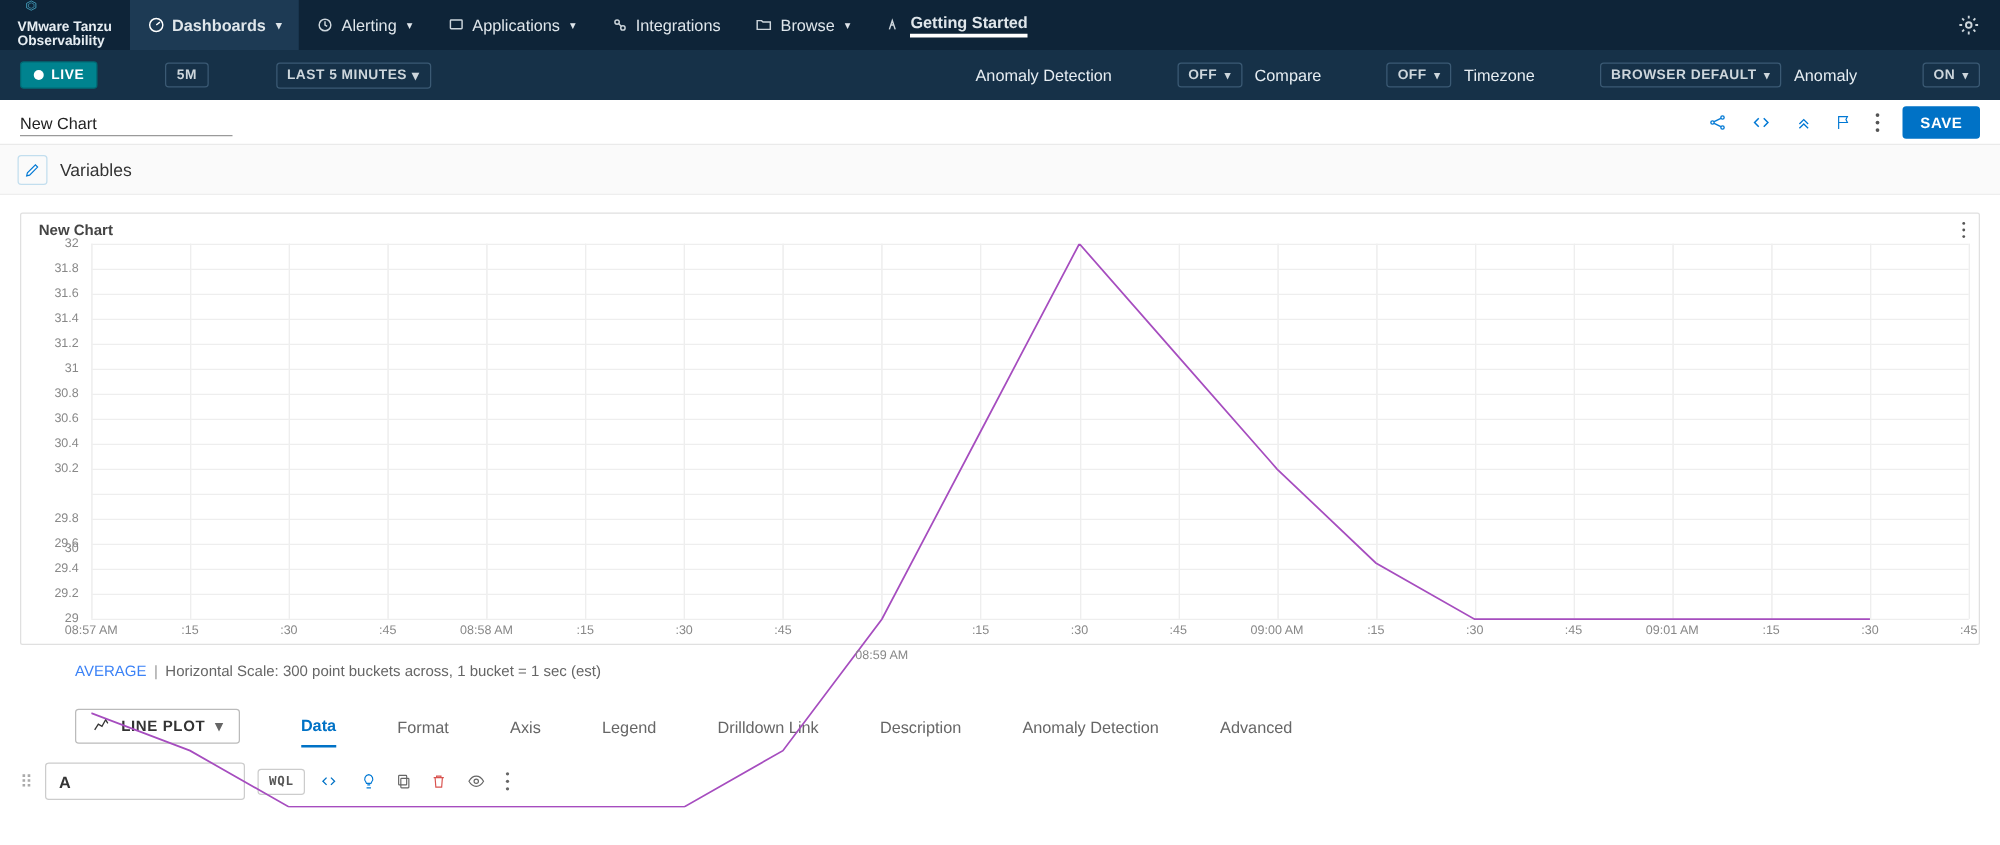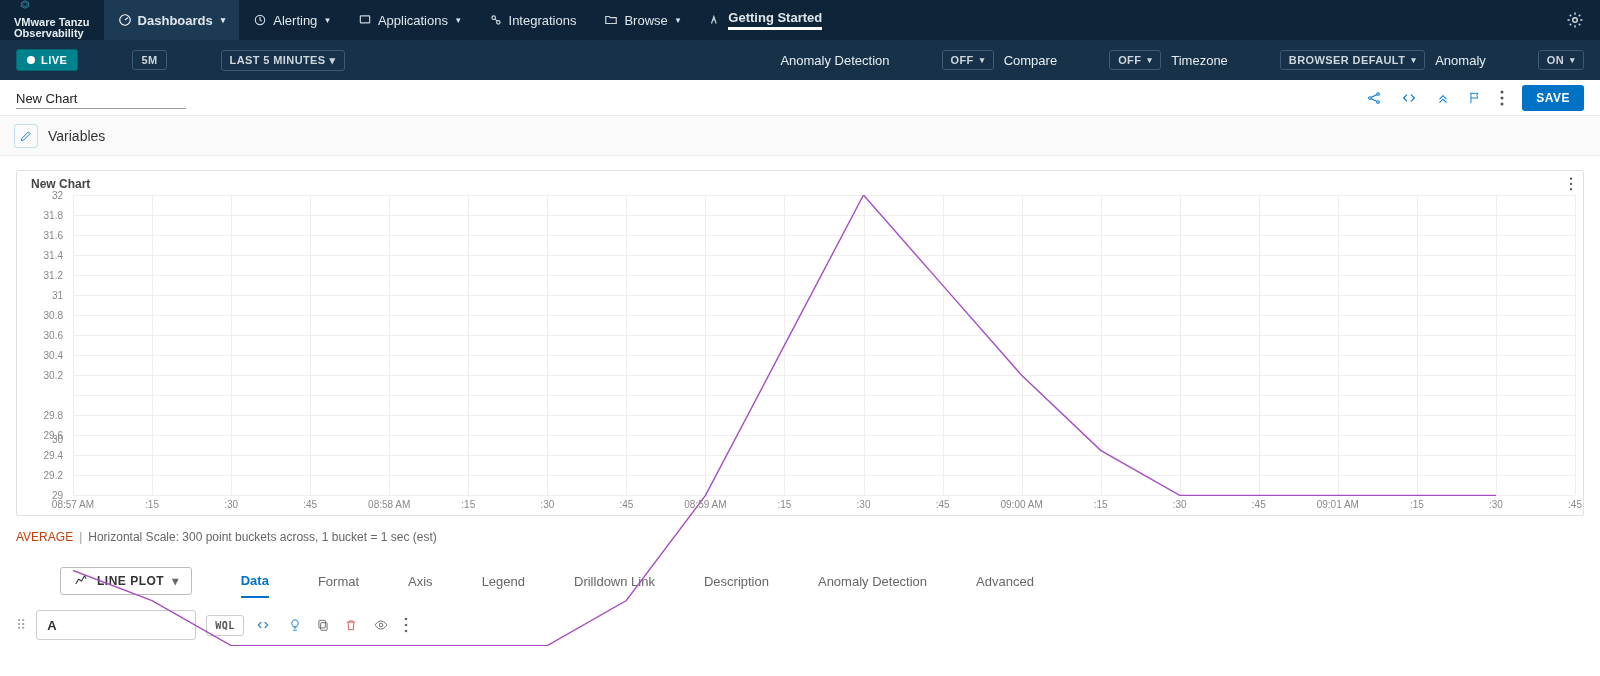--- a/index.html
+++ b/index.html
@@ -310,38 +310,38 @@
         </svg>
       <div class="xaxis" id="xaxis">
           <div class="xtick" style="left: 0%;">08:57 AM</div>
           <div class="xtick" style="left: 5.26316%;">:15</div>
           <div class="xtick" style="left: 10.5263%;">:30</div>
           <div class="xtick" style="left: 15.7895%;">:45</div>
           <div class="xtick" style="left: 21.0526%;">08:58 AM</div>
           <div class="xtick" style="left: 26.3158%;">:15</div>
           <div class="xtick" style="left: 31.5789%;">:30</div>
           <div class="xtick" style="left: 36.8421%;">:45</div>
-          <div class="xtick" style="left: 42.1053%;">08:59 AM</div>
+          <div class="xtick" style="left: 42.1053%; margin-top: 20px;">08:59 AM</div>
           <div class="xtick" style="left: 47.3684%;">:15</div>
           <div class="xtick" style="left: 52.6316%;">:30</div>
           <div class="xtick" style="left: 57.8947%;">:45</div>
           <div class="xtick" style="left: 63.1579%;">09:00 AM</div>
           <div class="xtick" style="left: 68.4211%;">:15</div>
           <div class="xtick" style="left: 73.6842%;">:30</div>
           <div class="xtick" style="left: 78.9474%;">:45</div>
           <div class="xtick" style="left: 84.2105%;">09:01 AM</div>
           <div class="xtick" style="left: 89.4737%;">:15</div>
           <div class="xtick" style="left: 94.7368%;">:30</div>
           <div class="xtick" style="left: 100%;">:45</div>
         </div>
     </div>
   </div>
 </div>
 <div class="chartmeta">
-  <span style="font-weight:400;color:#c2410c;">AVERAGE</span><span class="sep">|</span><span>Horizontal Scale: 300 point buckets across, 1 bucket = 1 sec (est)</span>
+  <span style="font-weight:400;color:#3b82f6;margin-left:44px;">AVERAGE</span><span class="sep">|</span><span>Horizontal Scale: 300 point buckets across, 1 bucket = 1 sec (est)</span>
 </div>
 
 <div class="tabsrow">
   <div class="plottype">
     <svg width="16" height="14" viewBox="0 0 24 24">
         <path d="M3 17l5-8 5 3 5-9 3 5" fill="none" stroke="#333" stroke-width="1.8"></path>
       </svg>
     <span>LINE PLOT</span>
       <span class="caret" style="color:#666">▾</span>
   </div>

